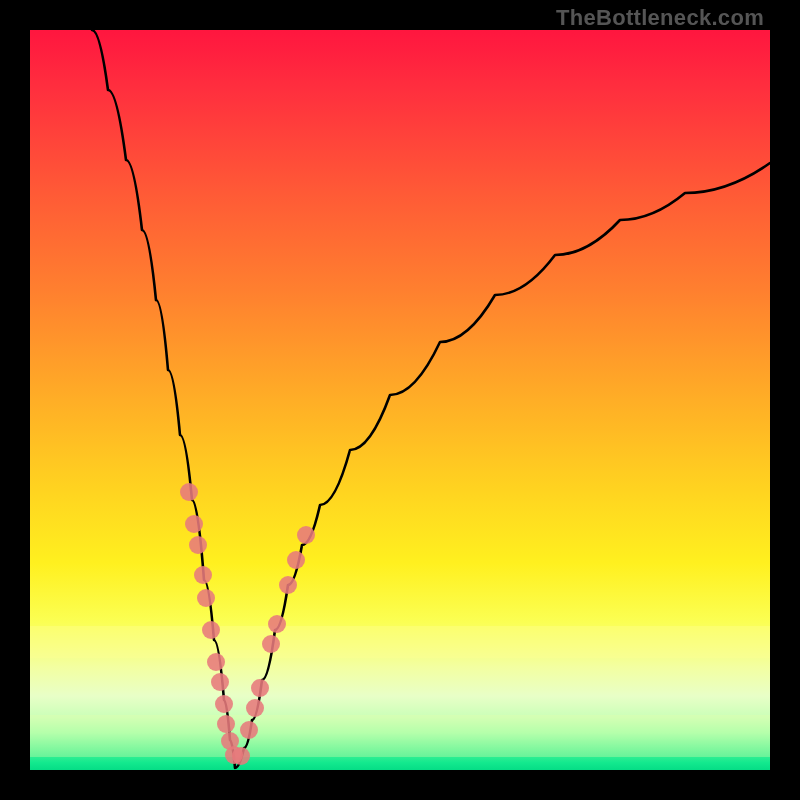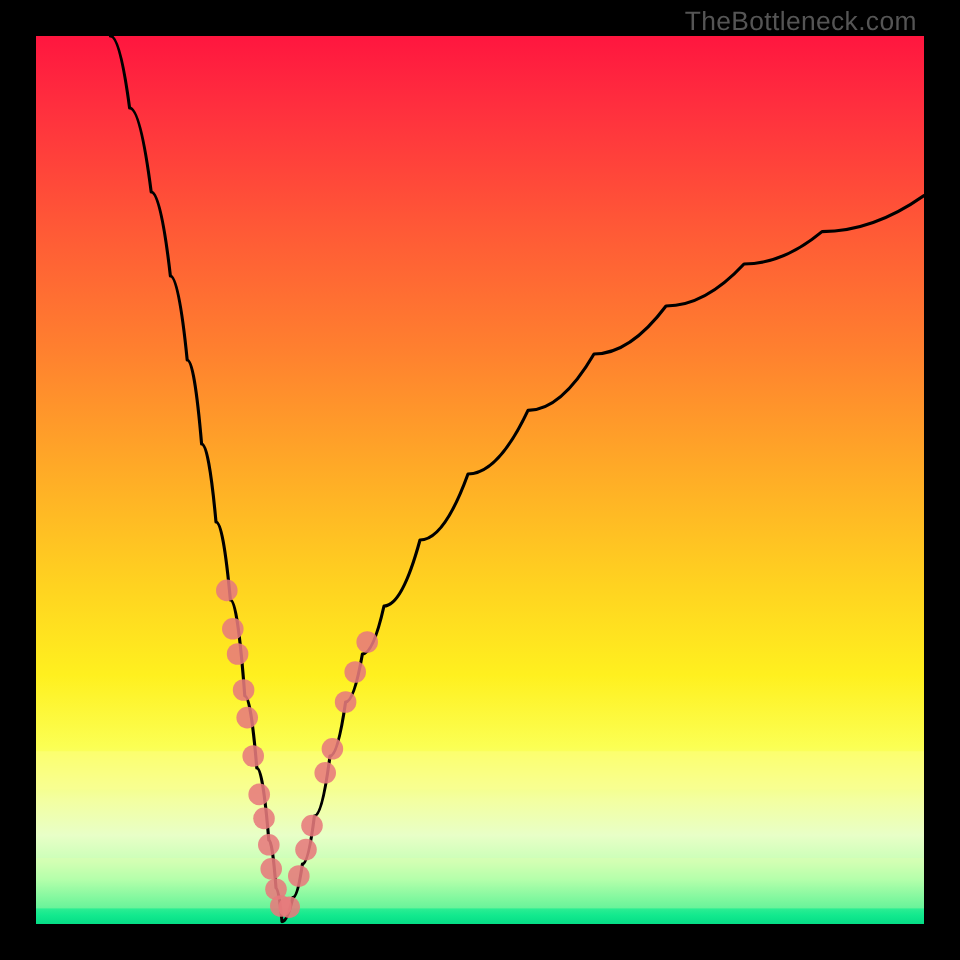--- a/index.html
+++ b/index.html
@@ -45,21 +45,21 @@
     position: absolute;
     left: 0;
     right: 0;
   }
   .watermark {
     position: absolute;
     right: 36px;
     top: 5px;
     color: #555;
     font-size: 22px;
-    font-weight: 400;
+    font-weight: 700;
     letter-spacing: 0.3px;
   }
   svg.curve {
     position: absolute;
     inset: 0;
   }
 </style>
 </head>
 <body>
 

